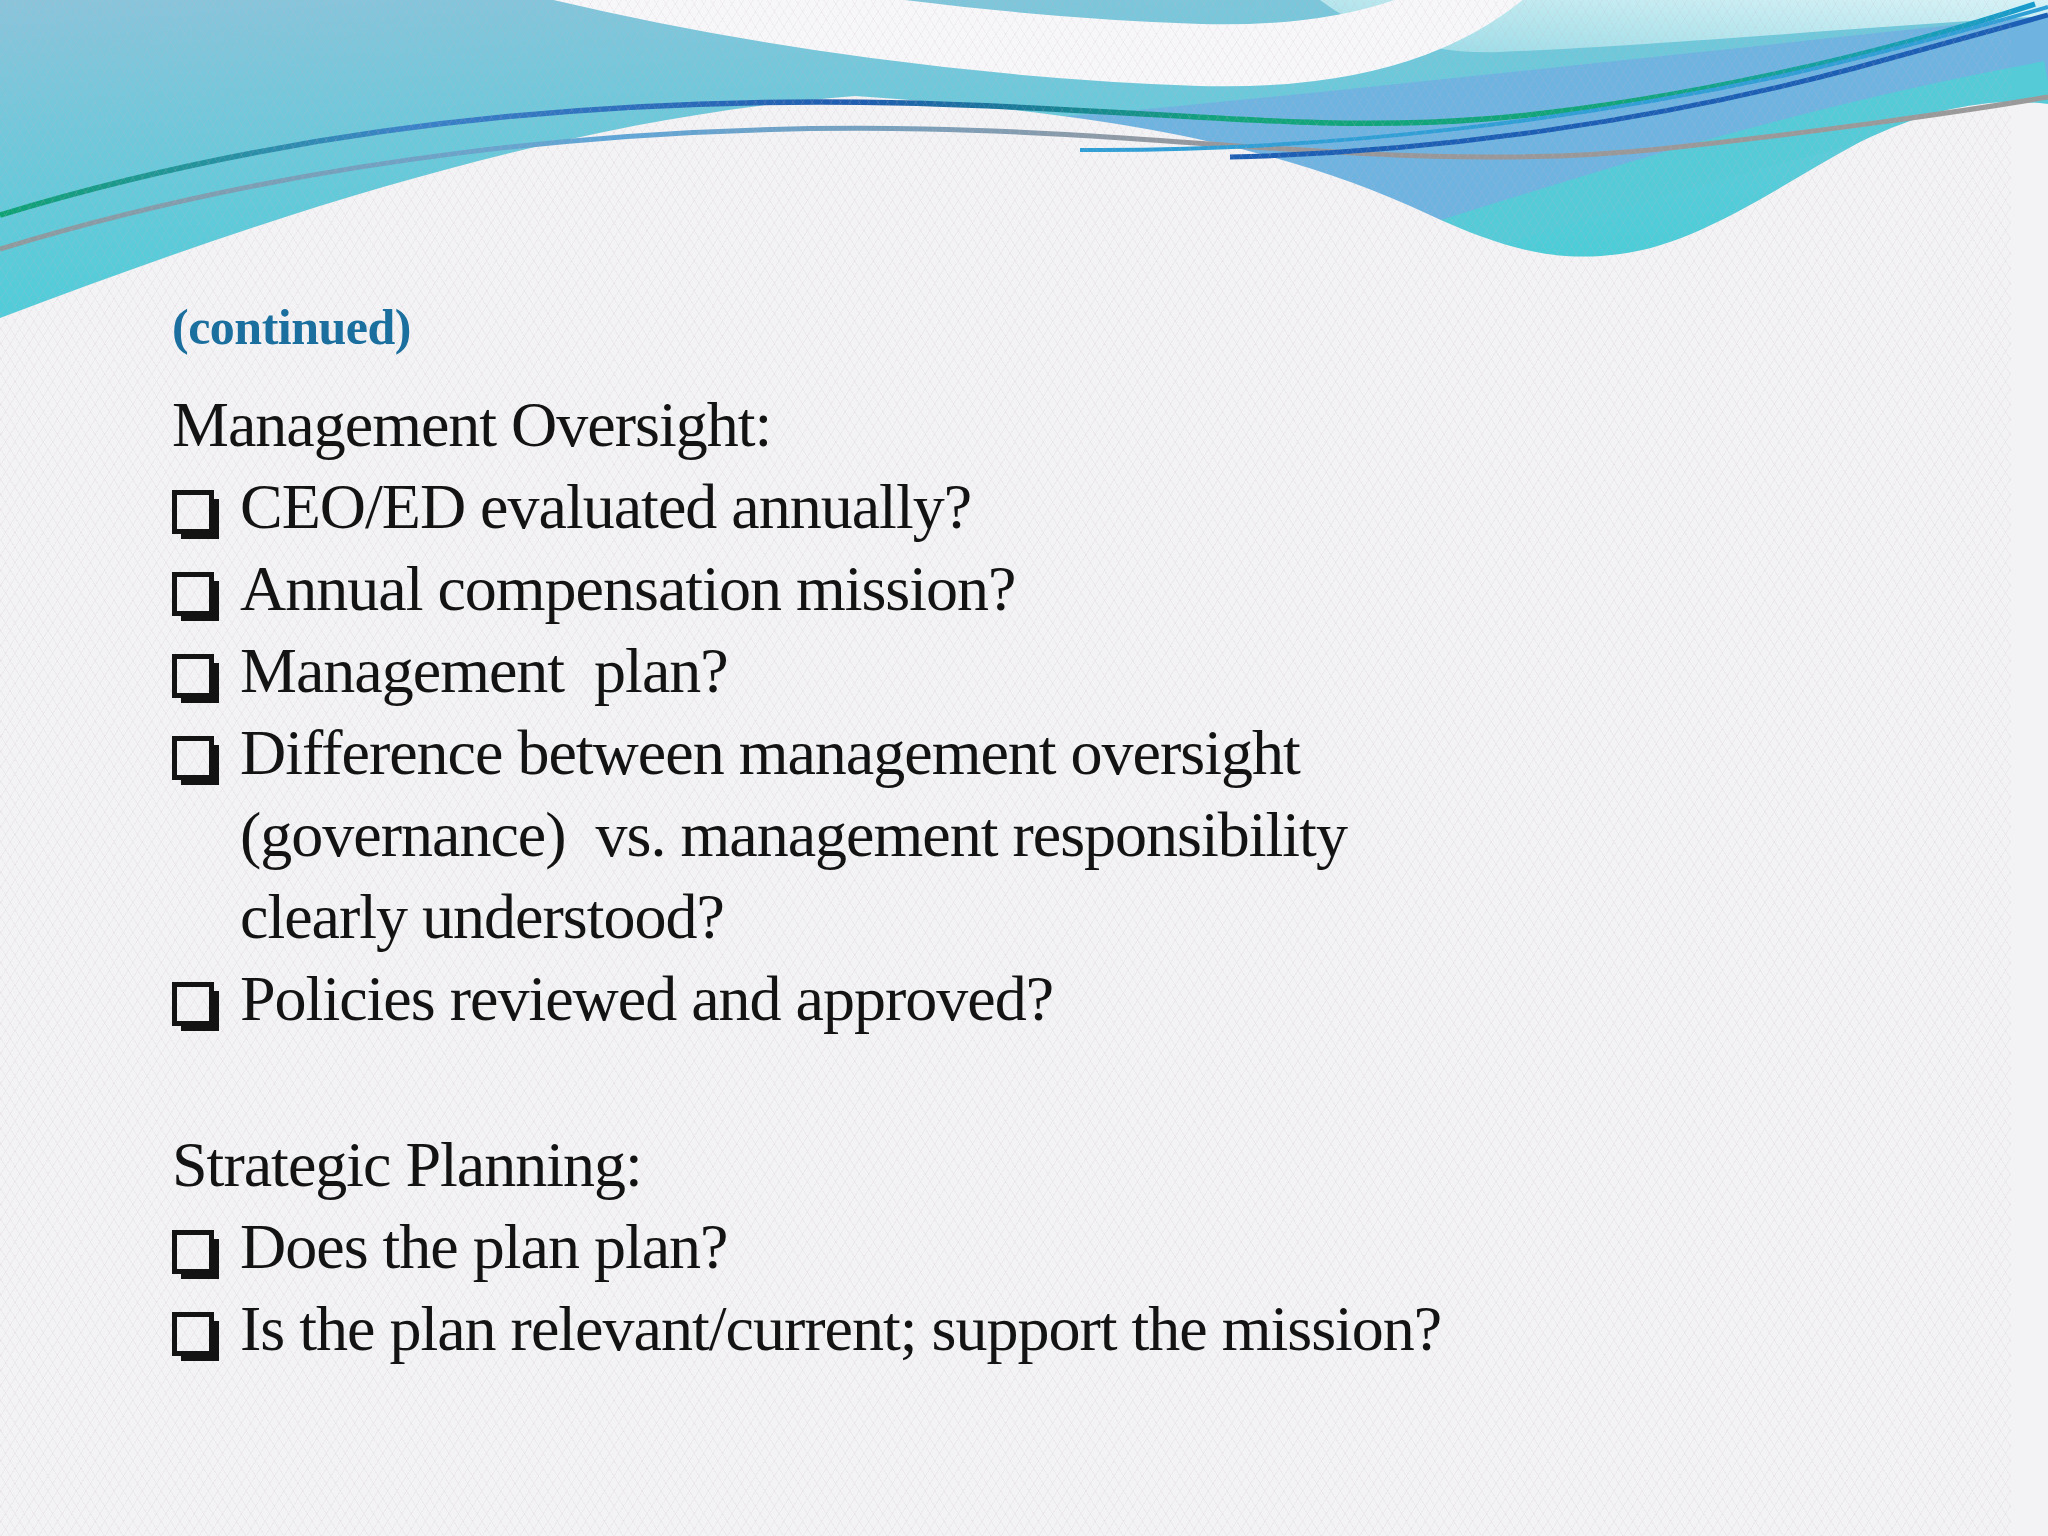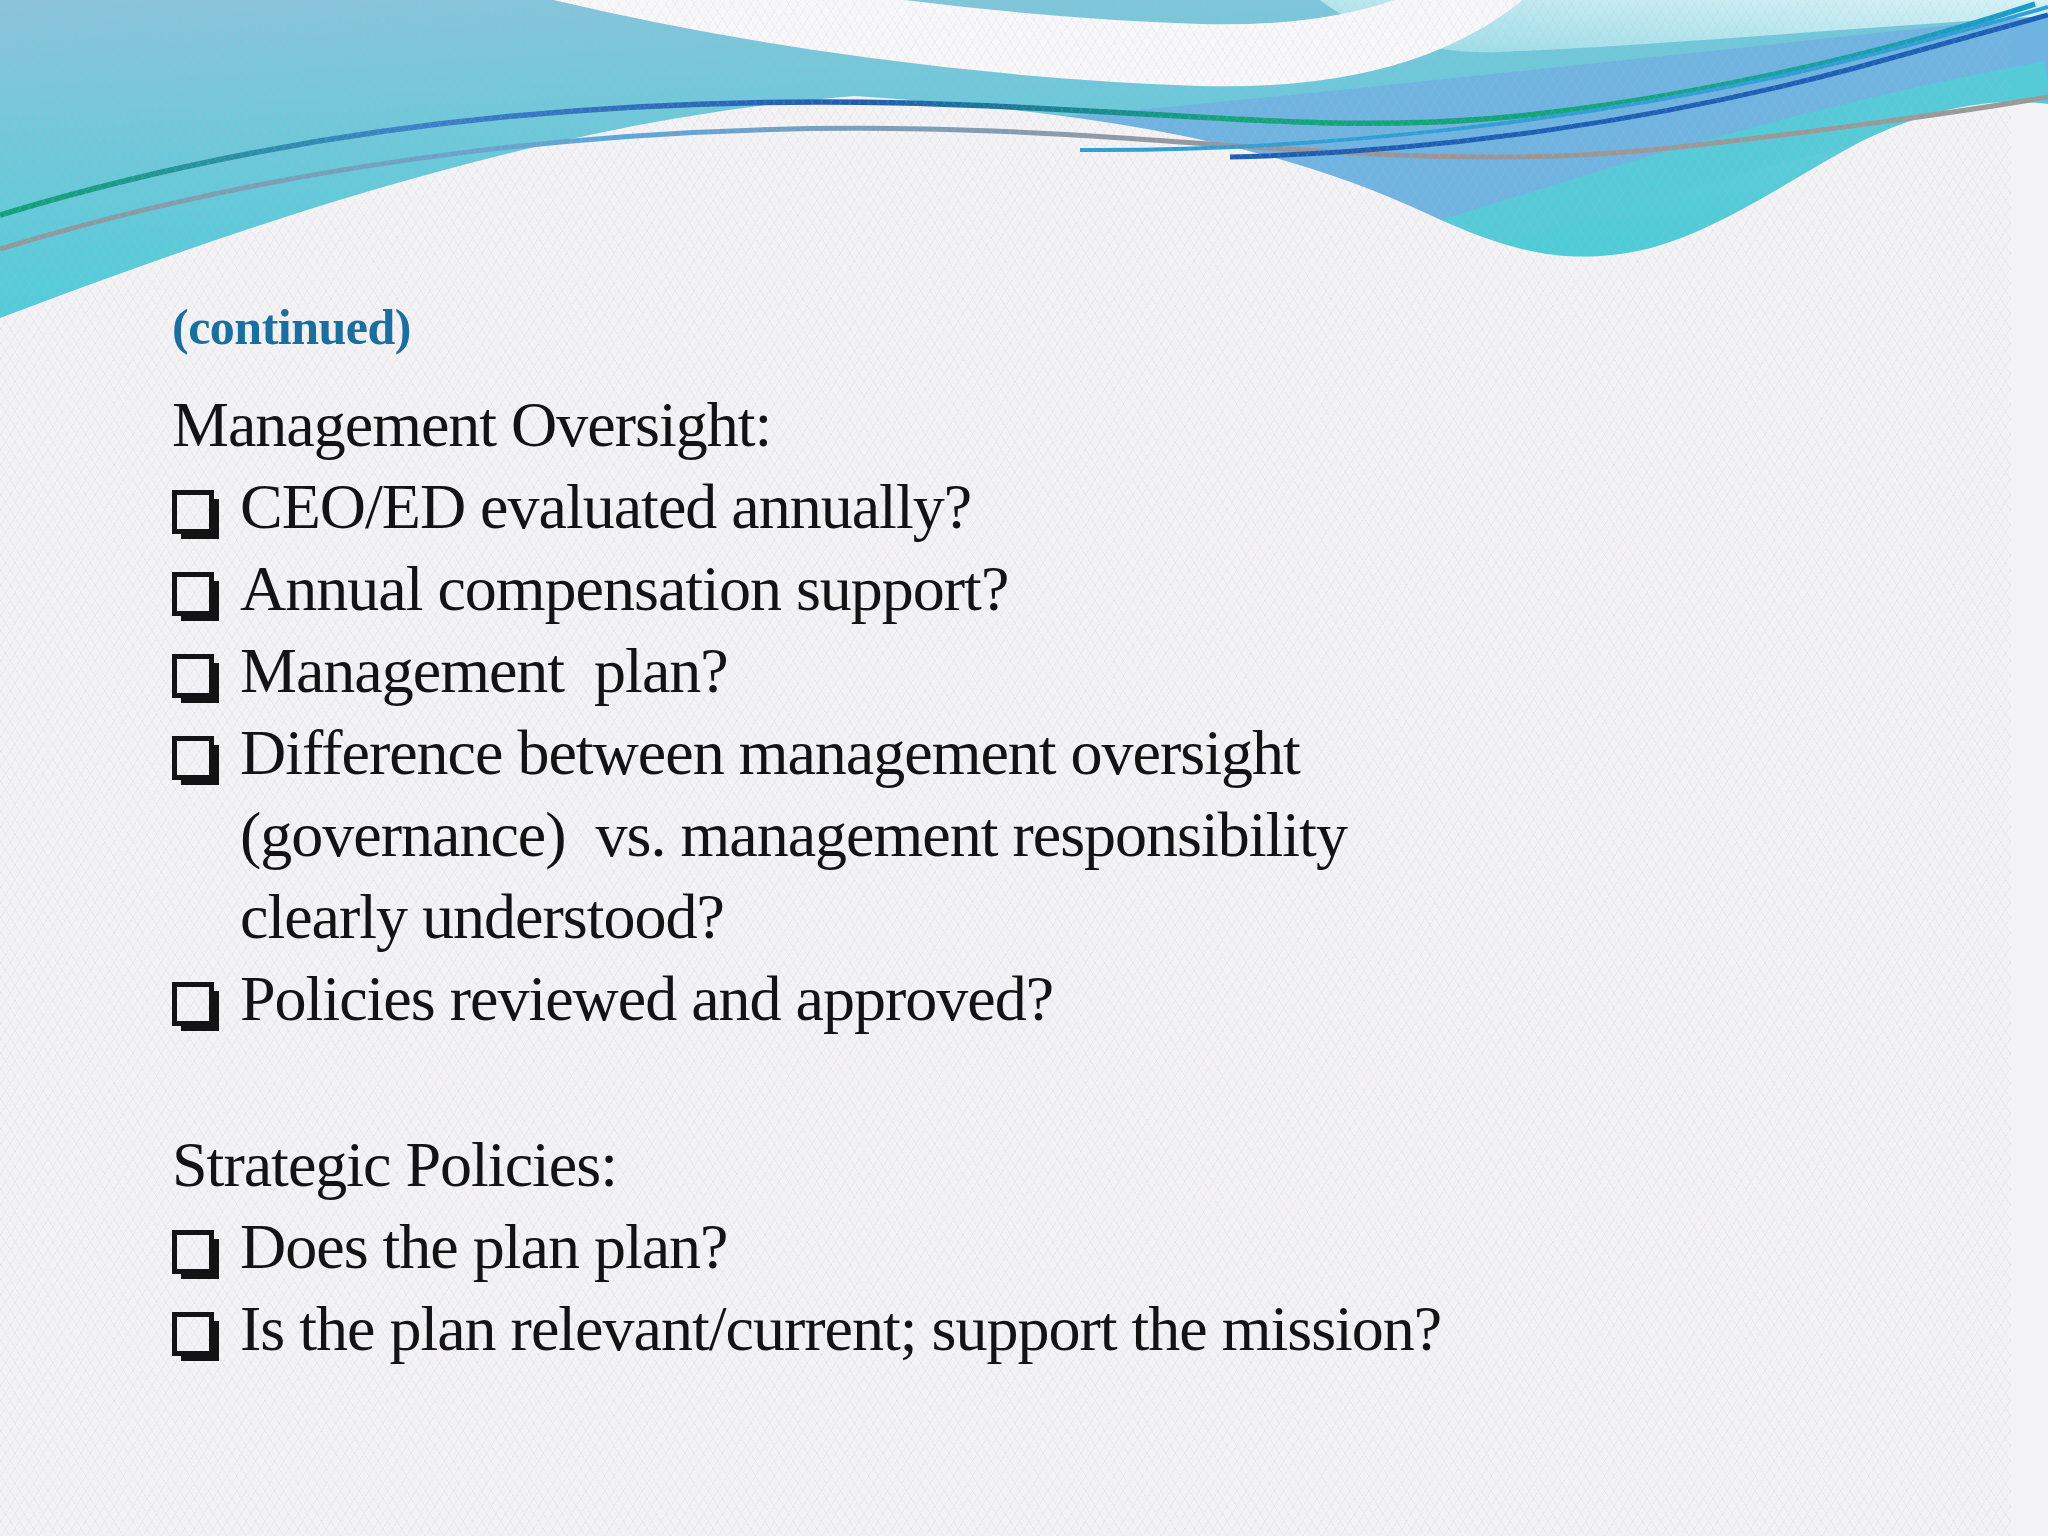--- a/index.html
+++ b/index.html
@@ -103,31 +103,31 @@
   <div class="pattern-overlay"></div>
 
   <div class="content">
     <div class="continued">(continued)</div>
 
     <div class="bodyblock">
 
       <div class="heading">Management Oversight:</div>
       <ul>
         <li><span class="cbox"></span><span class="bt">CEO/ED evaluated annually?</span></li>
-        <li><span class="cbox"></span><span class="bt">Annual compensation support?</span></li>
+        <li><span class="cbox"></span><span class="bt">Annual compensation mission?</span></li>
         <li><span class="cbox"></span><span class="bt">Management  plan?</span></li>
         <li><span class="cbox"></span><span class="bt">Difference between management oversight
 (governance)  vs. management responsibility
 clearly understood?</span></li>
         <li><span class="cbox"></span><span class="bt">Policies reviewed and approved?</span></li>
       </ul>
 
       <div class="section-spacer"></div>
 
-      <div class="heading">Strategic Policies:</div>
+      <div class="heading">Strategic Planning:</div>
       <ul>
         <li><span class="cbox"></span><span class="bt">Does the plan plan?</span></li>
         <li><span class="cbox"></span><span class="bt">Is the plan relevant/current; support the mission?</span></li>
       </ul>
 
     </div>
   </div>
 </div>
 
 </body></html>

